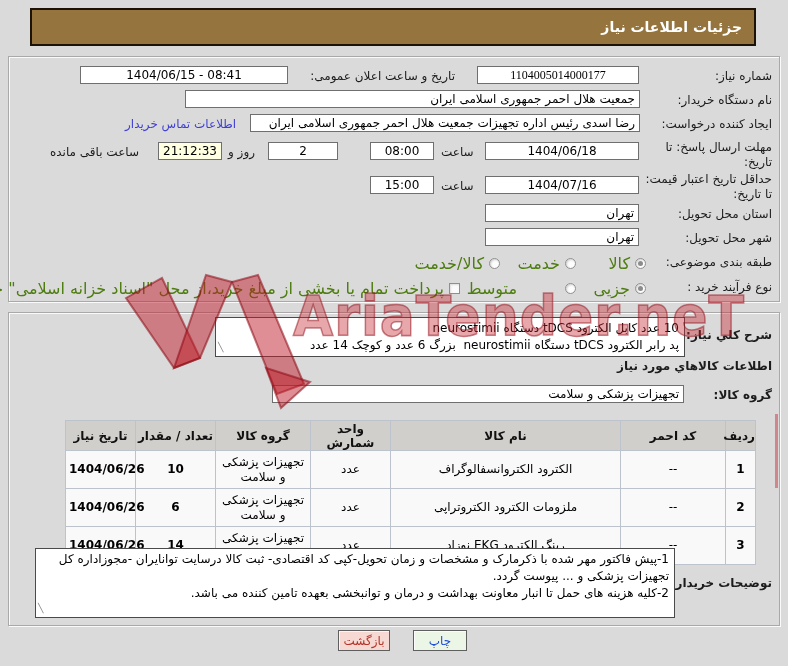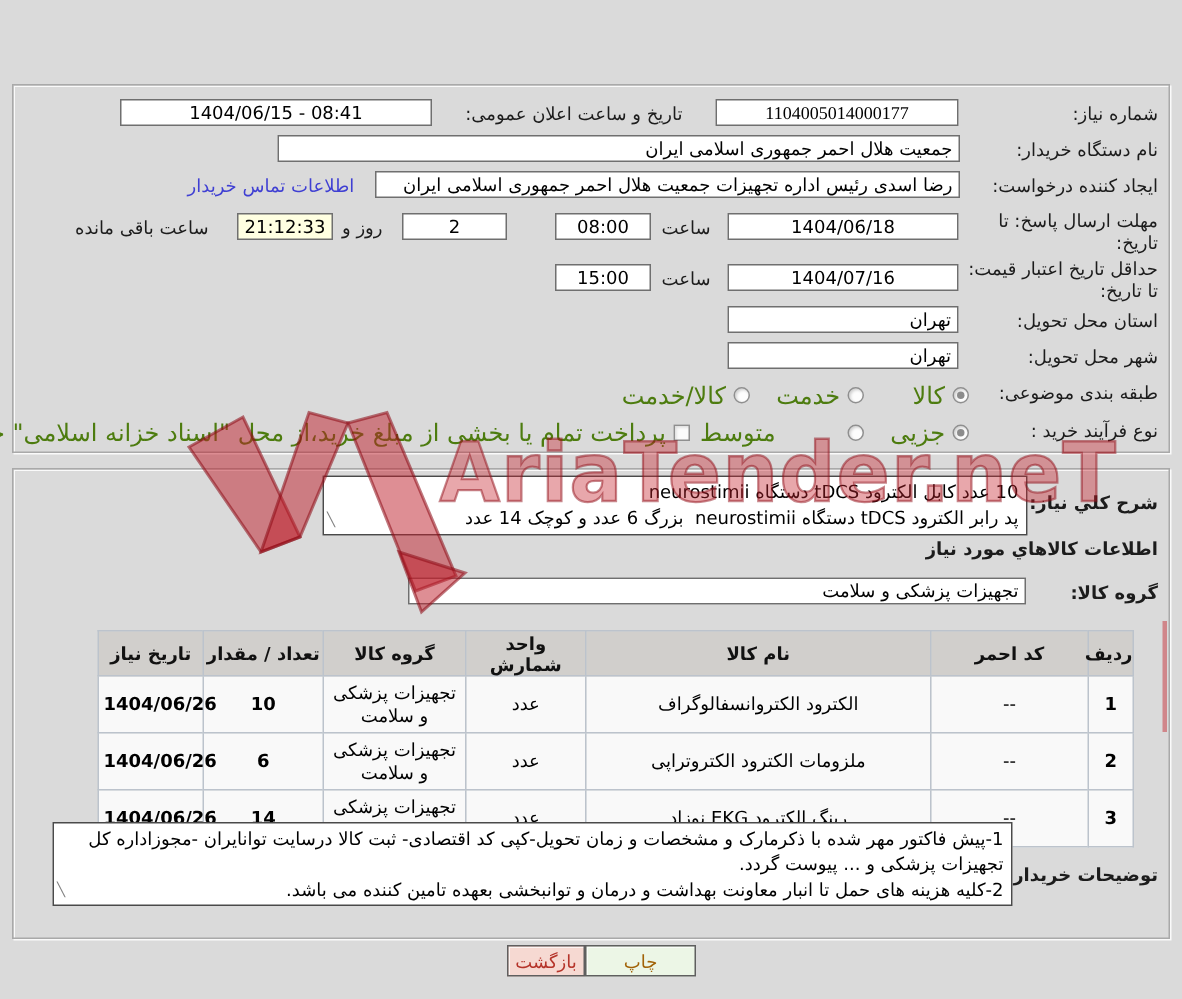--- a/index.html
+++ b/index.html
@@ -53,35 +53,36 @@
   #goods-table td:nth-child(1), #goods-table td:nth-child(6), #goods-table td:nth-child(7) { font-weight:bold; }
   #goods-table td:nth-child(7) { direction:ltr; }
   #goods-table col.c1{width:30px} #goods-table col.c2{width:105px} #goods-table col.c3{width:230px}
   #goods-table col.c4{width:80px} #goods-table col.c5{width:95px}  #goods-table col.c6{width:80px}
   #goods-table col.c7{width:70px}
 
   .btn { position:absolute; height:21px; border:1px solid #5f5f5f; font-size:12px;
     font-family:inherit; display:flex; align-items:center; justify-content:center; cursor:pointer;
     box-shadow: inset 1px 1px 0 rgba(255,255,255,.7); }
   #btn-back { left:338px; top:630px; width:52px; background:#f6d9d2; color:#b5342a; }
-  #btn-print { left:390px; top:630px; width:74px; background:#ecf6e6; color:#a16207; }
+  #btn-print { left:413px; top:630px; width:54px; background:#ecf6e6; color:#1d4ed8; }
 
   
   .wm { position:absolute; pointer-events:none; z-index:50; }
   #wm-text { left:293px; top:286px; font-size:52px; font-weight:bold; letter-spacing:1px;
     color:rgba(198,34,44,.40); -webkit-text-stroke:1.5px rgba(145,15,25,.5);
     direction:ltr; white-space:nowrap; transform:scaleY(1.05); }
   #wm-logo { left:118px; top:266px; }
   #wm-stem { left:775px; top:414px; width:3px; height:74px; background:rgba(195,30,40,.45); }
 </style>
 </head>
 <body>
 
 <div id="page">
 
+  <div class="titlebar">جزئیات اطلاعات نیاز</div>
 
   <div class="groupbox" id="gb1"></div>
 
   <div class="lbl" style="right:16px; top:69px;">شماره نیاز:</div>
   <div class="inp center" style="left:477px; top:66px; width:162px; height:18px;font-family:Liberation Serif, serif;">1104005014000177</div>
 
   <div class="lbl" style="right:333px; top:69px;">تاریخ و ساعت اعلان عمومی:</div>
   <div class="inp center" style="left:80px; top:66px; width:208px; height:18px;">1404/06/15 - 08:41</div>
 
   <div class="lbl" style="right:16px; top:93px;">نام دستگاه خریدار:</div>
@@ -196,21 +197,21 @@
           <td>رینگ الکترود EKG نوزاد</td>
           <td>عدد</td>
           <td>تجهیزات پزشکی و سلامت</td>
           <td>14</td>
           <td>1404/06/26</td>
         </tr>
       </tbody>
   </table>
 
   <div class="lbl b" style="right:16px; top:576px;">توضیحات خریدار:</div>
-  <div class="textarea" style="left:35px; top:548px; width:640px; height:56px;">1-پیش فاکتور مهر شده با ذکرمارک و مشخصات و زمان تحویل-کپی کد اقتصادی- ثبت کالا درسایت توانایران -مجوزاداره کل
+  <div class="textarea" style="left:35px; top:548px; width:640px; height:70px;">1-پیش فاکتور مهر شده با ذکرمارک و مشخصات و زمان تحویل-کپی کد اقتصادی- ثبت کالا درسایت توانایران -مجوزاداره کل
 تجهیزات پزشکی و ... پیوست گردد.
 2-کلیه هزینه های حمل تا انبار معاونت بهداشت و درمان و توانبخشی بعهده تامین کننده می باشد.</div>
 
   <button class="btn" id="btn-back">بازگشت</button>
   <button class="btn" id="btn-print">چاپ</button>
 
   <div class="wm" id="wm-logo">
     <svg width="215" height="150" viewBox="0 0 215 150">
       <g fill="rgba(190,30,42,0.50)" stroke="rgba(140,10,20,0.55)" stroke-width="2">
         <polygon points="8,32 44,12 82,92 56,102"></polygon>

